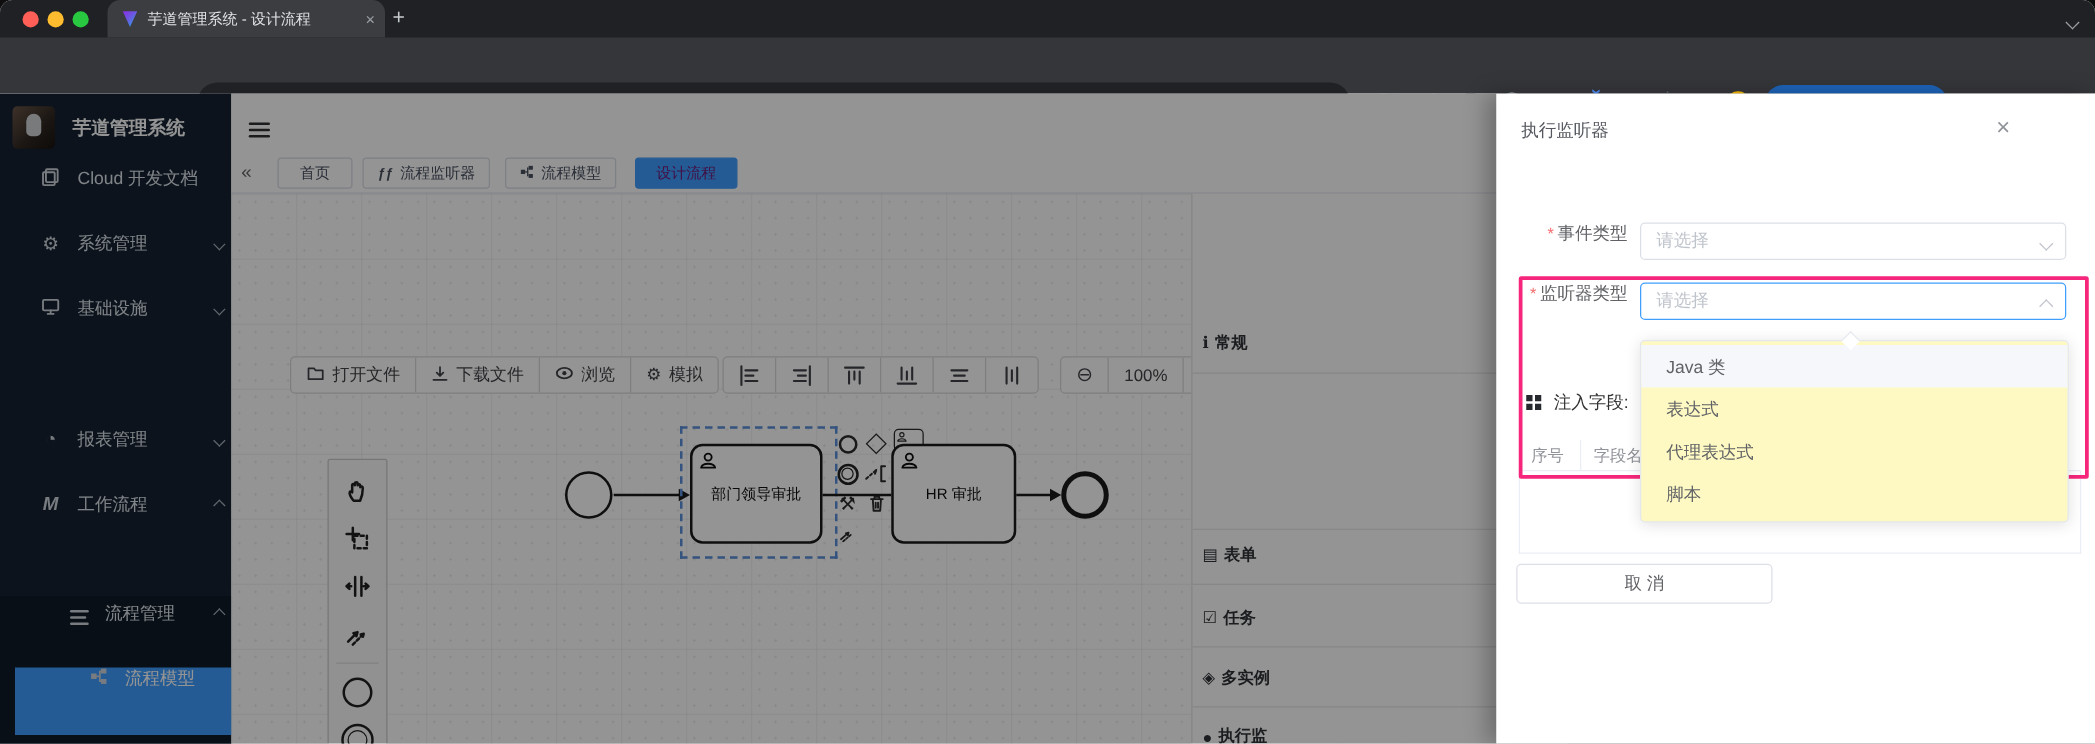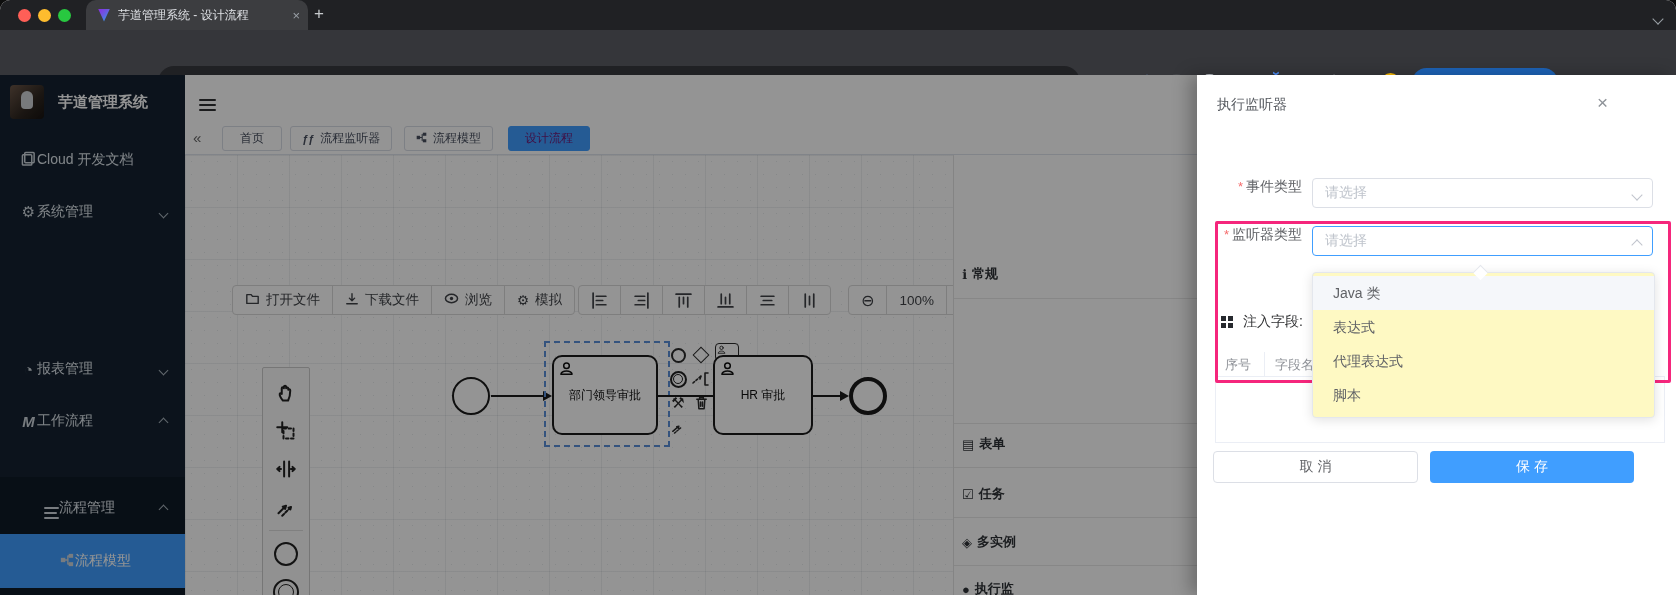--- a/index.html
+++ b/index.html
@@ -22,21 +22,21 @@
   .ext{position:absolute;top:44px;width:18px;height:18px;}
   .cv{display:inline-block;width:7px;height:7px;border-right:1.6px solid #9aa0a6;border-bottom:1.6px solid #9aa0a6;transform:rotate(45deg);}
   .updatepill{position:absolute;left:1412px;top:38px;width:146px;height:29px;border-radius:15px;background:#1d63b7;color:#fff;font-size:12.5px;display:flex;align-items:center;justify-content:center;gap:7px;}
   .emoji{position:absolute;left:1381px;top:43px;width:19px;height:19px;border-radius:50%;background:#fbbc04;color:#7a4f01;font-size:13px;text-align:center;line-height:18px;font-weight:bold;}
   
   .appbody{position:absolute;left:0;top:75px;width:1676px;height:520px;background:#fff;}
   .sidebar{position:absolute;left:0;top:0;width:185px;height:520px;background:#152231;color:#dde4ea;}
   .logo{position:absolute;left:10px;top:10px;width:34px;height:34px;border-radius:4px;background:linear-gradient(135deg,#6b5648,#2e2620 60%,#171310);}
   .logo:after{content:"";position:absolute;left:11px;top:6px;width:12px;height:18px;border-radius:6px 6px 4px 4px;background:#cfd3d6;}
   .brand{position:absolute;left:58px;top:18px;font-size:15px;font-weight:bold;color:#fff;white-space:nowrap;}
-  .mi{position:absolute;left:0;width:185px;height:52px;display:flex;align-items:center;padding-left:20px;box-sizing:border-box;font-size:14px;gap:0;color:#dde4ea;}
+  .mi{position:absolute;left:12px;width:185px;height:52px;display:flex;padding-left:20px;box-sizing:border-box;font-size:14px;gap:13px;color:#dde4ea;}
   .mi .ic{width:17px;text-align:center;font-size:15px;flex:none;color:#cfd6dc;}
   .mi .ch{position:absolute;right:18px;}
   .cvs{display:inline-block;width:6px;height:6px;border-right:1.4px solid #aab4bd;border-bottom:1.4px solid #aab4bd;}
   .down{transform:rotate(45deg);} .up{transform:rotate(-135deg);}
   .submenu{position:absolute;left:0;top:402px;width:185px;height:118px;background:#0f1a26;}
   .mi.active{background:#409eff;color:#fff;}
   .bars,.bars:before,.bars:after{width:15px;height:2px;background:#cfd6dc;border-radius:1px;}
   .bars{position:relative;display:inline-block;}
   .bars:before,.bars:after{content:"";position:absolute;left:0;}
   .bars:before{top:-5px;} .bars:after{top:5px;}
@@ -182,20 +182,28 @@
               <rect x="4" y="1.5" width="10" height="11" rx="1"></rect>
               <rect x="1.5" y="4" width="10" height="11" rx="1"></rect>
             </svg></span>
         <span>Cloud 开发文档</span>
       </div>
       <div class="mi" style="top:111px">
         <span class="ic">⚙</span>
         <span>系统管理</span>
         <span class="ch"><span class="cvs down"></span></span>
       </div>
+      <div class="mi" style="top:163px">
+        <span class="ic"><svg width="15" height="15" viewBox="0 0 16 16">
+              <rect x="1.5" y="2" width="13" height="9" rx="1"></rect>
+              <path d="M5.5 14h5M8 11v3"></path>
+            </svg></span>
+        <span>基础设施</span>
+        <span class="ch"><span class="cvs down"></span></span>
+      </div>
       <div class="mi" style="top:268px">
         <span class="ic">◔</span>
         <span>报表管理</span>
         <span class="ch"><span class="cvs down"></span></span>
       </div>
       <div class="mi" style="top:320px">
         <span class="ic" style="font-weight:900;font-style:italic">M</span>
         <span>工作流程</span>
         <span class="ch"><span class="cvs up"></span></span>
       </div>
@@ -476,21 +484,20 @@
       <span>注入字段:</span>
     </div>
 
     <div class="tblhead">
       <span class="th" style="width:50px">序号</span>
       <span class="th" style="flex:1;border-right:none">字段名</span>
     </div>
     <div class="tblbody"></div>
 
     <div class="btn plain">取 消</div>
-    <div class="btn primary">保 存</div>
   </div>
 
   <div class="dropdown">
     <span class="notch"></span>
     <div class="opt hover">Java 类</div>
     <div class="opt">表达式</div>
     <div class="opt">代理表达式</div>
     <div class="opt">脚本</div>
   </div>
 

